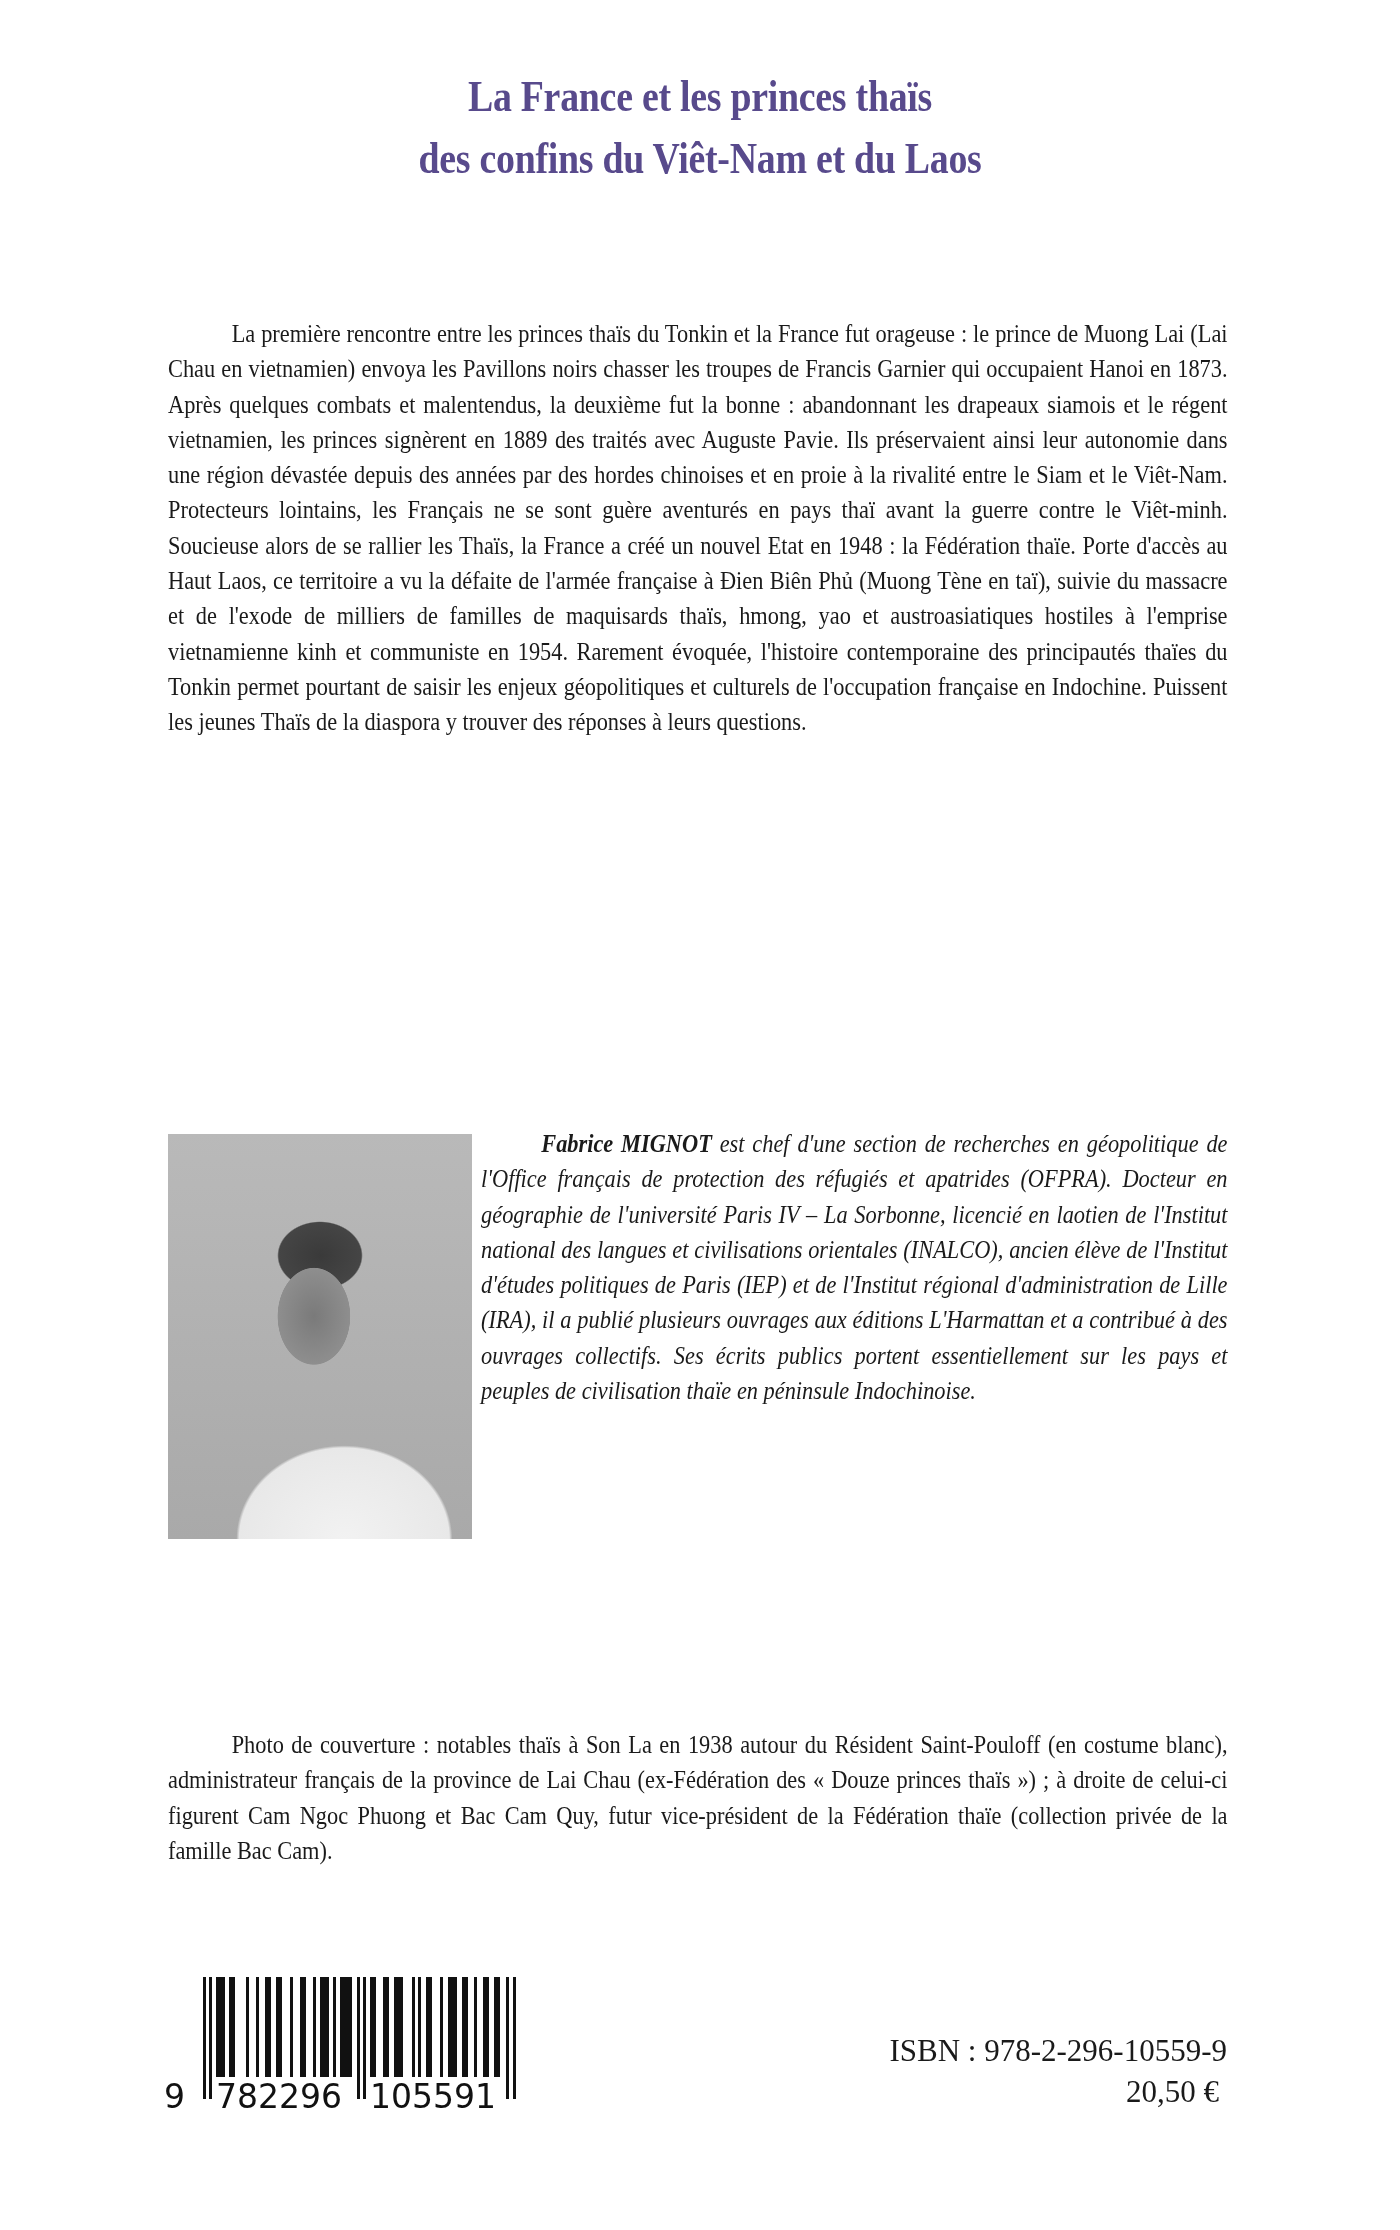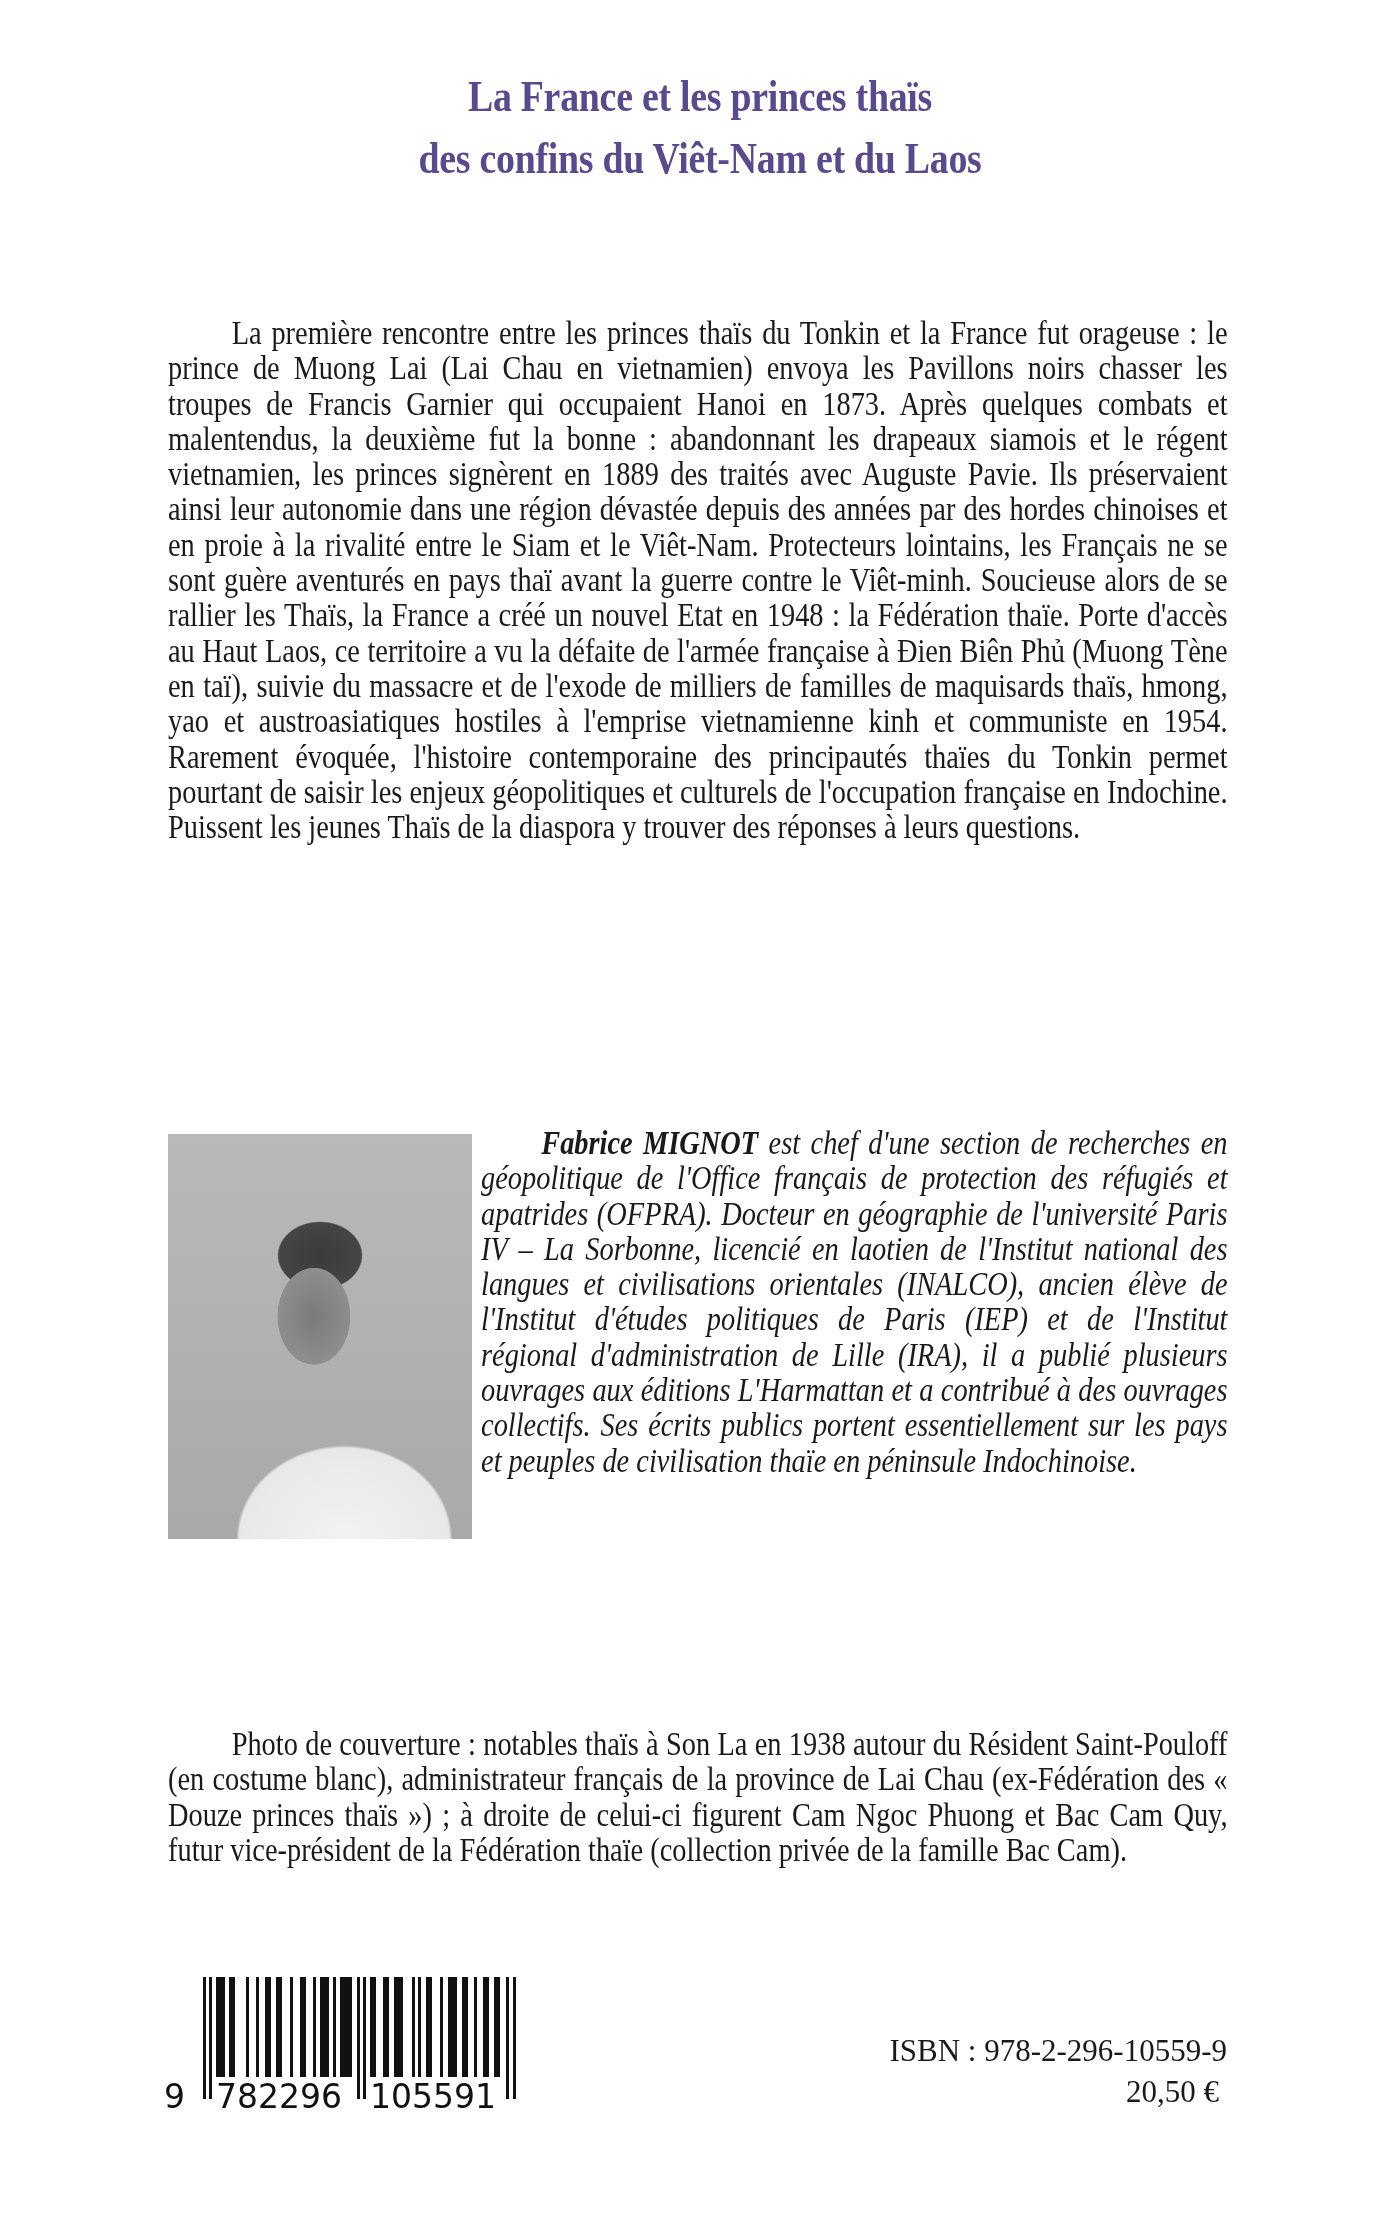--- a/index.html
+++ b/index.html
@@ -30,21 +30,21 @@
   }
   .title .tline {
     display: block;
     transform: scaleX(0.86);
     transform-origin: center;
   }
   .block {
     position: absolute;
     left: 168px;
     width: 1060px;
-    font-size: 33px;
+    font-size: 26px;
     line-height: 35.3px;
     text-align: justify;
   }
   .cond {
     display: block;
     width: 1232px;
     transform: scaleX(0.86);
     transform-origin: left top;
   }
   .main {

